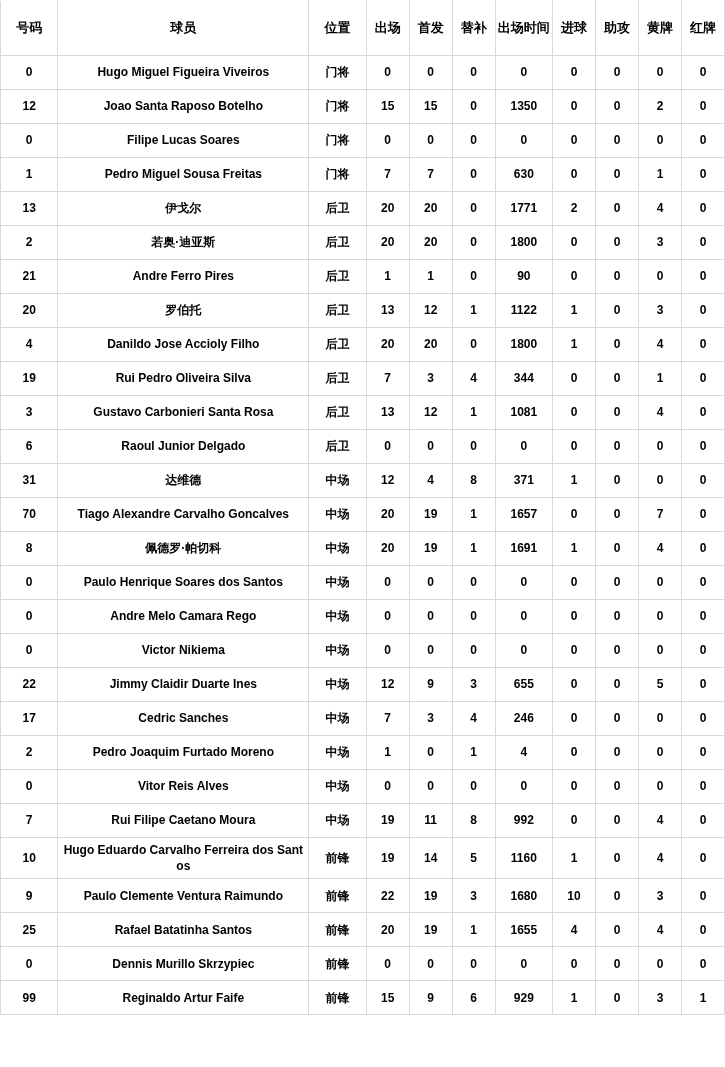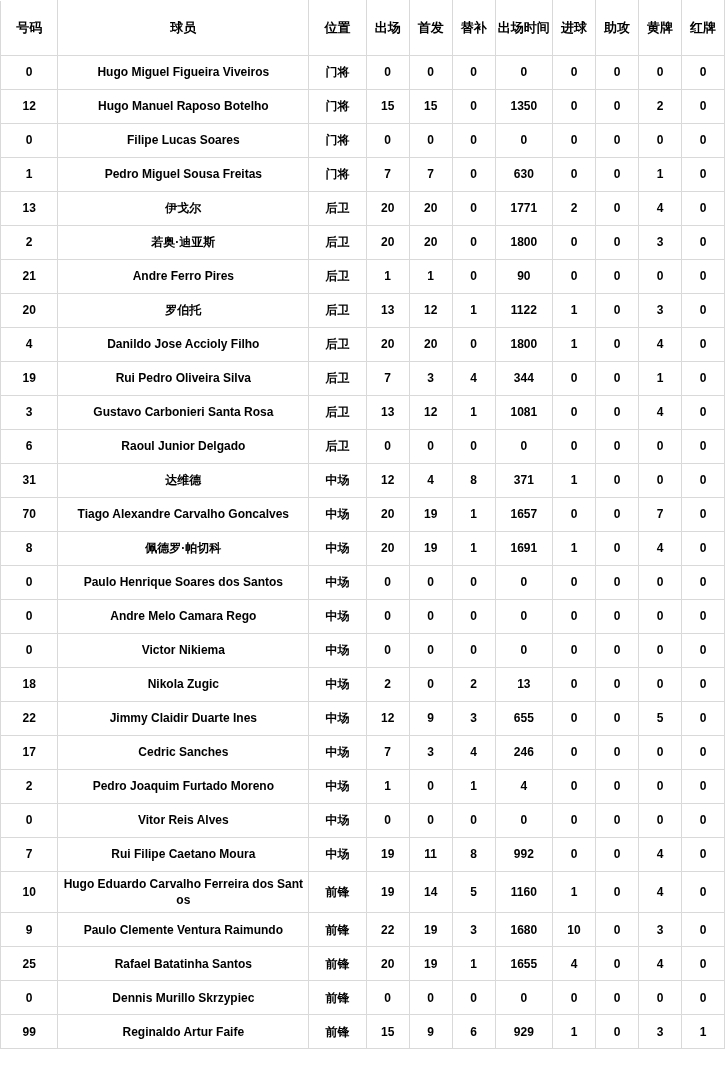--- a/index.html
+++ b/index.html
@@ -93,21 +93,21 @@
           <td class="col-start">0</td>
           <td class="col-sub">0</td>
           <td class="col-mins">0</td>
           <td class="col-goals">0</td>
           <td class="col-assists">0</td>
           <td class="col-yellow">0</td>
           <td class="col-red">0</td>
         </tr>
         <tr>
           <td class="col-num">12</td>
-          <td class="col-name"><span class="name-wrap">Hugo Manuel Raposo Botelho</span></td>
+          <td class="col-name"><span class="name-wrap">Joao Santa Raposo Botelho</span></td>
           <td class="col-pos">门将</td>
           <td class="col-app">15</td>
           <td class="col-start">15</td>
           <td class="col-sub">0</td>
           <td class="col-mins">1350</td>
           <td class="col-goals">0</td>
           <td class="col-assists">0</td>
           <td class="col-yellow">2</td>
           <td class="col-red">0</td>
         </tr>
@@ -307,33 +307,20 @@
           <td class="col-red">0</td>
         </tr>
         <tr>
           <td class="col-num">0</td>
           <td class="col-name"><span class="name-wrap">Victor Nikiema</span></td>
           <td class="col-pos">中场</td>
           <td class="col-app">0</td>
           <td class="col-start">0</td>
           <td class="col-sub">0</td>
           <td class="col-mins">0</td>
-          <td class="col-goals">0</td>
-          <td class="col-assists">0</td>
-          <td class="col-yellow">0</td>
-          <td class="col-red">0</td>
-        </tr>
-        <tr>
-          <td class="col-num">18</td>
-          <td class="col-name"><span class="name-wrap">Nikola Zugic</span></td>
-          <td class="col-pos">中场</td>
-          <td class="col-app">2</td>
-          <td class="col-start">0</td>
-          <td class="col-sub">2</td>
-          <td class="col-mins">13</td>
           <td class="col-goals">0</td>
           <td class="col-assists">0</td>
           <td class="col-yellow">0</td>
           <td class="col-red">0</td>
         </tr>
         <tr>
           <td class="col-num">22</td>
           <td class="col-name"><span class="name-wrap">Jimmy Claidir Duarte Ines</span></td>
           <td class="col-pos">中场</td>
           <td class="col-app">12</td>

